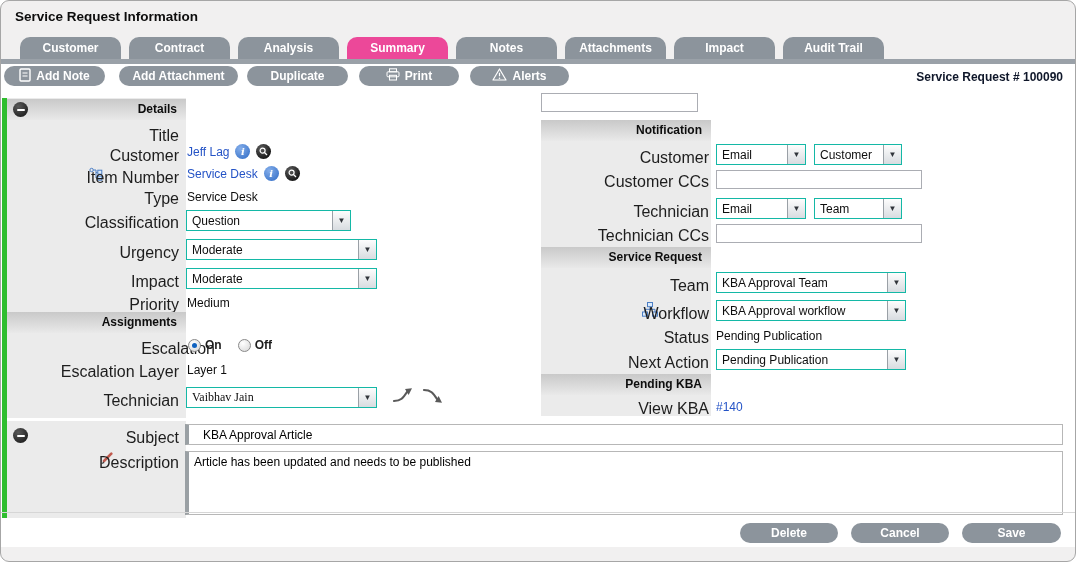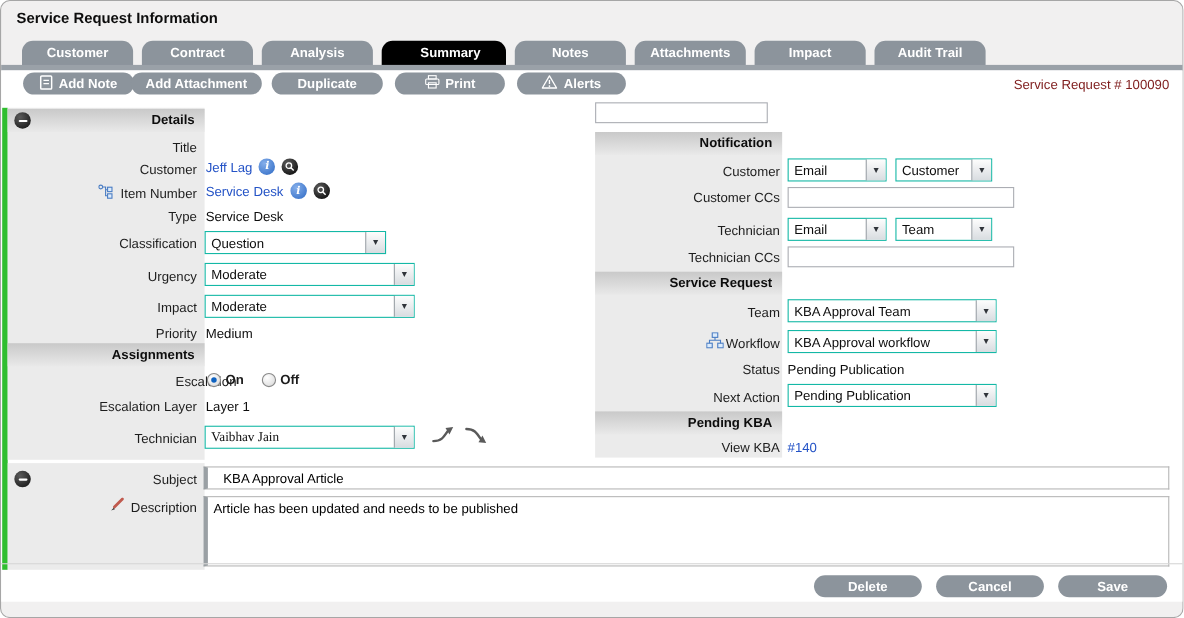--- a/index.html
+++ b/index.html
@@ -3,34 +3,34 @@
 <meta charset="utf-8">
 <style>
   html,body{margin:0;padding:0;background:#fff;font-family:"Liberation Sans",sans-serif;}
   .app{position:relative;width:1076px;height:562px;background:#f1f0f0;border:1px solid #a6a6a6;
        border-radius:9px;box-sizing:border-box;overflow:hidden;}
   .page-title{position:absolute;left:14px;top:8px;font-size:13.5px;font-weight:bold;color:#0d0d0d;}
   
   .tabs{position:absolute;left:19px;top:36px;display:flex;gap:8px;}
   .tab{width:101px;height:22px;line-height:22px;text-align:center;background:#8c949c;color:#fff;
        font-size:12px;font-weight:bold;border-radius:10px 10px 0 0;cursor:pointer;}
-  .tab.active{background:#000000;padding-left:12px;}
+  .tab.active{background:#ec4899;}
   .tabstrip{position:absolute;left:0;top:58px;width:1076px;height:5px;background:#9aa1a8;}
   .content{position:absolute;left:0;top:63px;width:1076px;height:483px;background:#fff;}
   
   .pill{position:absolute;height:20px;background:#8c949c;border-radius:11px;color:#fff;font-weight:bold;
         font-size:12px;display:flex;align-items:center;justify-content:center;gap:5px;cursor:pointer;
         box-sizing:border-box;}
-  .req-num{position:absolute;right:12px;top:69px;font-size:12px;font-weight:normal;color:#7f1d1d;}
+  .req-num{position:absolute;right:12px;top:69px;font-size:12px;font-weight:bold;color:#0f172a;}
   
   .greenbar{position:absolute;left:1px;top:97px;width:5px;height:420px;background:#2fbe2f;}
   .labelcol{position:absolute;background:#ebebeb;}
   .sect-hdr{position:absolute;background:linear-gradient(#c9c9c9,#e9e9e9);font-size:12px;font-weight:bold;
             color:#0d0d0d;text-align:right;line-height:21px;height:21px;padding-right:9px;box-sizing:border-box;}
-  .flabel{position:absolute;font-size:12px;color:#1d1d1d;text-align:right;}
+  .flabel{position:absolute;font-size:16px;color:#1d1d1d;text-align:right;}
   .fval{position:absolute;font-size:12px;color:#0d0d0d;white-space:nowrap;}
   .flink{color:#2453c6;text-decoration:none;cursor:pointer;}
   .valrow{position:absolute;display:flex;align-items:center;gap:6px;font-size:12px;}
   
   .sel{position:absolute;height:21px;background:#fff;border:1px solid #14b8a6;display:flex;align-items:center;
        box-sizing:border-box;font-size:12px;cursor:pointer;}
   .sel .txt{flex:1;padding-left:5px;white-space:nowrap;overflow:hidden;color:#0d0d0d;}
   .sel .arw{width:17px;align-self:stretch;border-left:1px solid #9aa0a6;
             background:linear-gradient(#fdfdfd,#d8dce0);display:flex;align-items:center;justify-content:center;
             font-size:8px;color:#30343a;}
@@ -71,21 +71,21 @@
     <div class="tab">Analysis</div>
     <div class="tab active">Summary</div>
     <div class="tab">Notes</div>
     <div class="tab">Attachments</div>
     <div class="tab">Impact</div>
     <div class="tab">Audit Trail</div>
   </div>
   <div class="tabstrip"></div>
   <div class="content"></div>
 
-  <div class="pill" style="left:20px;top:65px;width:101px;">
+  <div class="pill" style="left:3px;top:65px;width:101px;">
     <span><svg width="12" height="14" viewBox="0 0 12 14">
           <rect x="1" y="1" width="10" height="12" rx="1" fill="none" stroke="#fff" stroke-width="1.4"></rect>
           <line x1="3.5" y1="5" x2="8.5" y2="5" stroke="#fff" stroke-width="1.1"></line>
           <line x1="3.5" y1="8" x2="8.5" y2="8" stroke="#fff" stroke-width="1.1"></line>
         </svg></span>
     <span>Add Note</span>
   </div>
   <div class="pill" style="left:118px;top:65px;width:119px;">
     <span>Add Attachment</span>
   </div>

